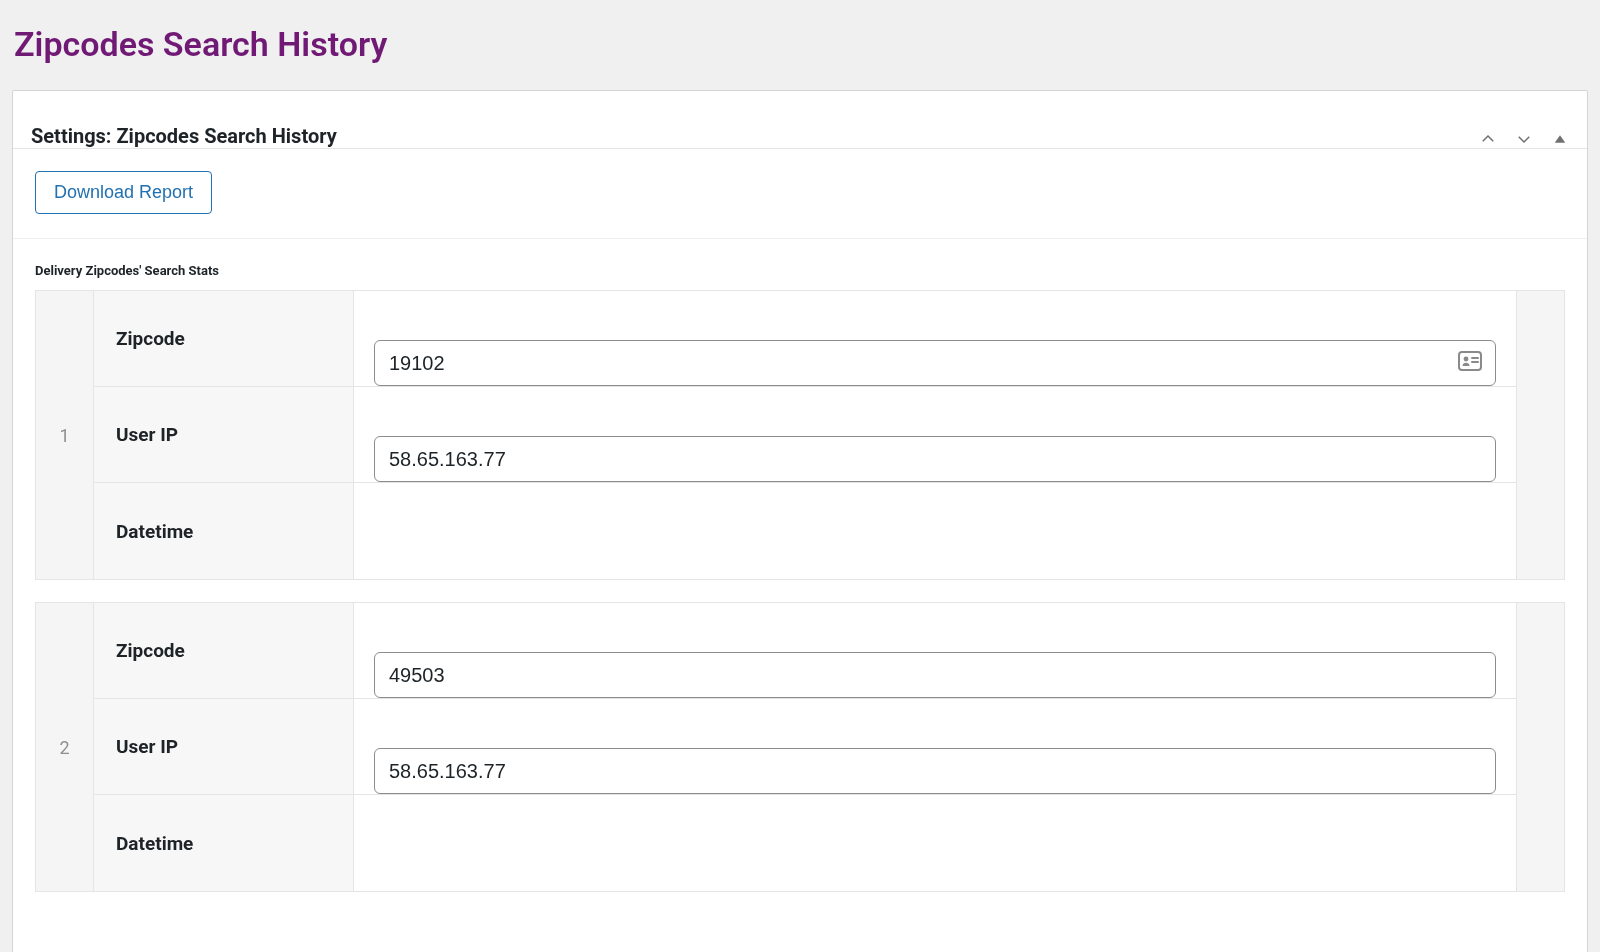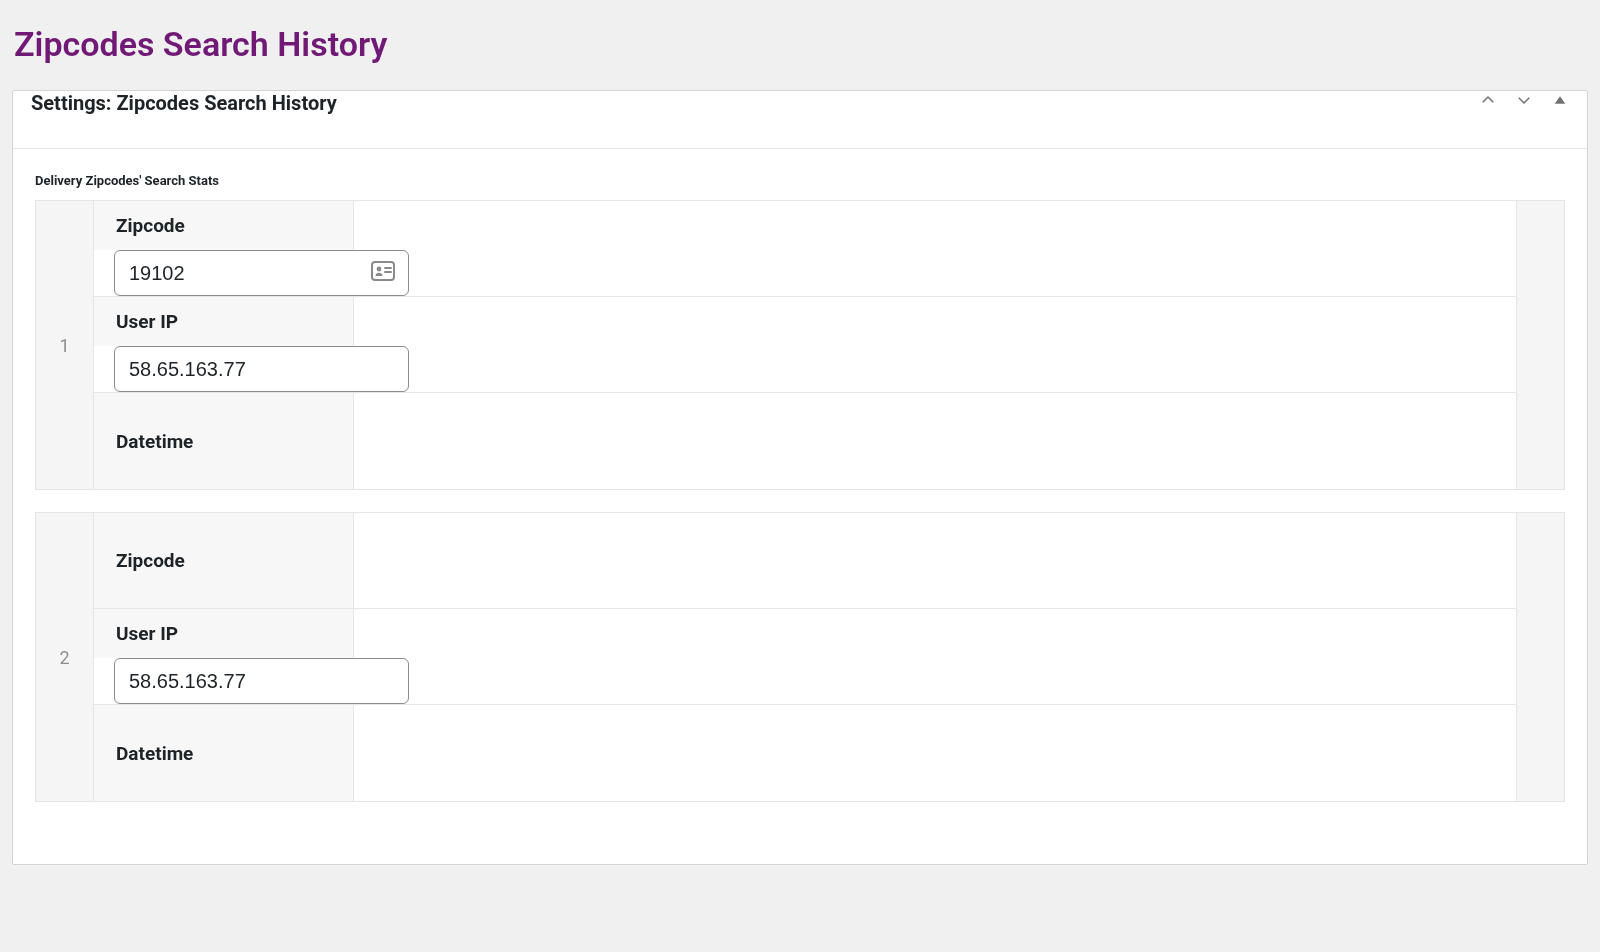--- a/index.html
+++ b/index.html
@@ -21,21 +21,21 @@
     margin: 10px 0 26px 4px;
   }
   .metabox {
     background: #ffffff;
     border: 1px solid #d4d4d4;
     border-radius: 2px;
     margin: 0 2px;
   }
   .metabox-header {
     display: flex;
-    align-items: flex-start;
+    align-items: flex-end;
     padding: 0 18px;
     height: 58px;
     border-bottom: 1px solid #e5e5e5;
   }
   .metabox-header-title {
     font-size: 20px;
     font-weight: 700;
     flex: 1 1 auto;
     color: #1d2327;
   }
@@ -103,24 +103,23 @@
     flex: 1 1 auto;
   }
   .record-handle {
     width: 48px;
     min-width: 48px;
     background: #f5f5f5;
     border-left: 1px solid #e5e5e5;
   }
   .field-row {
     display: flex;
-    align-items: flex-start;
+    align-items: flex-end;
     border-bottom: 1px solid #e5e5e5;
     height: 96px;
-    flex-direction: column;
   }
   .field-row:last-child { border-bottom: none; }
   .field-label {
     width: 260px;
     min-width: 260px;
     height: 100%;
     background: #f7f7f7;
     border-right: 1px solid #e5e5e5;
     display: flex;
     align-items: center;
@@ -183,20 +182,23 @@
             </svg>
         </span>
         <span class="header-icon tri">
           <svg viewBox="0 0 24 24">
               <polygon points="5 17 12 7 19 17"></polygon>
             </svg>
         </span>
       </div>
     </div>
 
+    <div class="download-wrap">
+      <button class="download-btn">Download Report</button>
+    </div>
 
     <div class="stats-title">Delivery Zipcodes' Search Stats</div>
 
     <div class="records">
 
       <div class="record">
         <div class="record-index">1</div>
         <div class="record-fields">
 
           <div class="field-row">
@@ -231,20 +233,23 @@
         </div>
         <div class="record-handle"></div>
       </div>
 
       <div class="record">
         <div class="record-index">2</div>
         <div class="record-fields">
 
           <div class="field-row">
             <div class="field-label">Zipcode</div>
+            <div class="field-value">
+              <input type="text" class="field-input" value="49503" style="">
+            </div>
           </div>
 
           <div class="field-row">
             <div class="field-label">User IP</div>
             <div class="field-value">
               <input type="text" class="field-input" value="58.65.163.77" style="">
             </div>
           </div>
 
           <div class="field-row">

